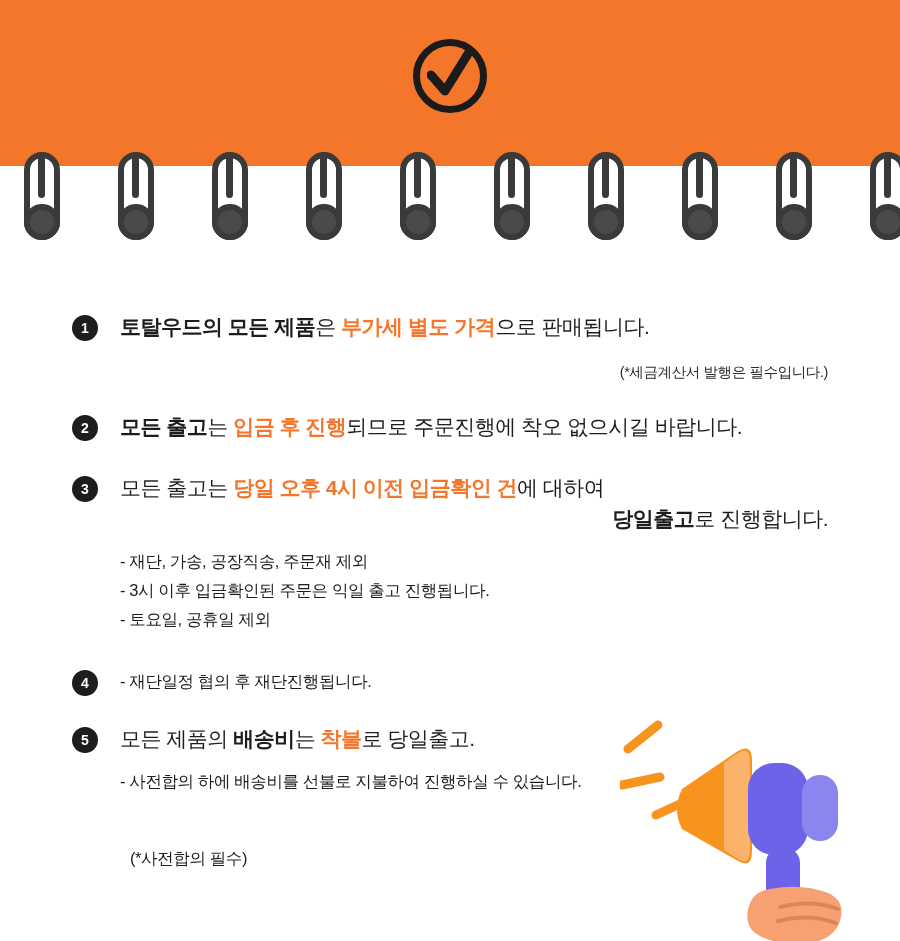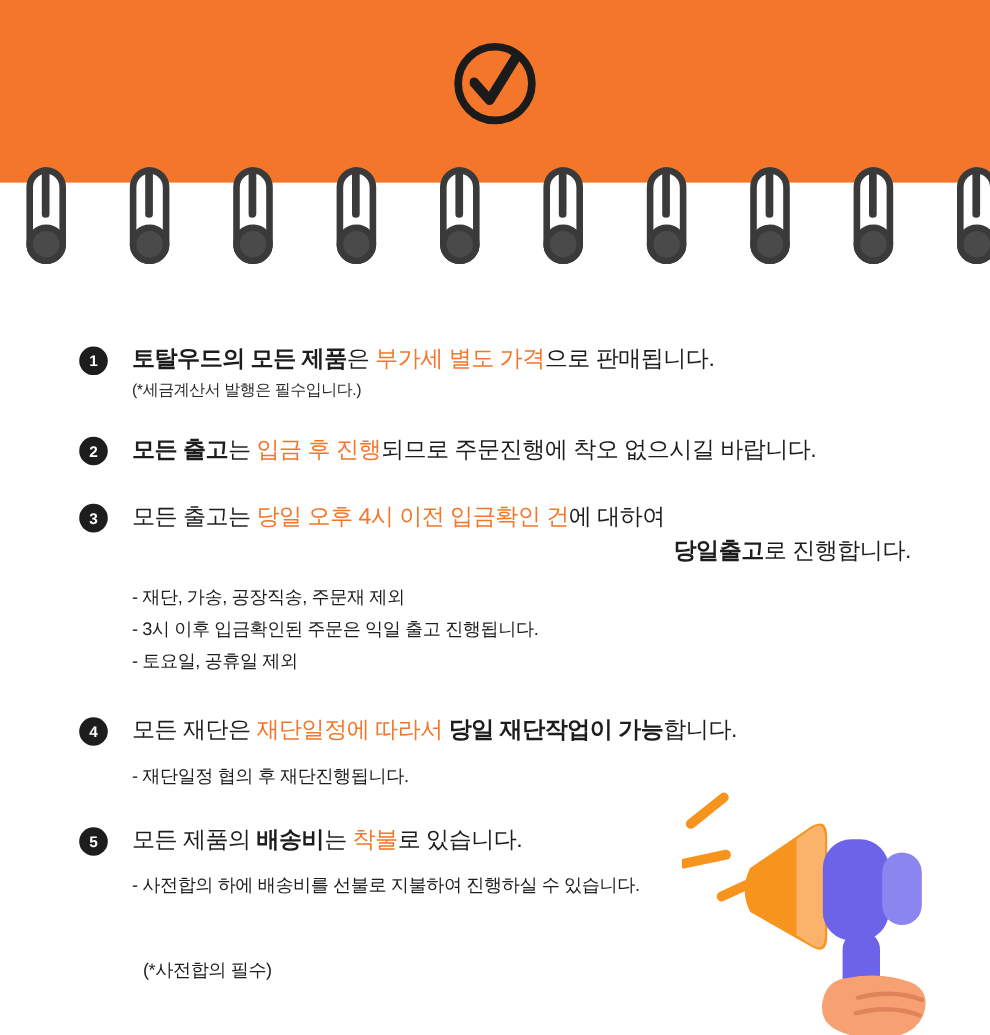--- a/index.html
+++ b/index.html
@@ -131,26 +131,27 @@
     padding-left: 48px;
   }
   .line {
     font-size: 21px;
     line-height: 1.45;
     color: #1d1d1d;
     letter-spacing: -0.5px;
   }
   .line.l2 { margin-top: 1px; text-align: right; }
   .b { font-weight: bold; margin-top: 16px; }
-  .o { color: #F4762A; font-weight: normal; }
+  .o { color: #F4762A; font-weight: bold; }
   .note {
     font-size: 14.5px;
     color: #2b2b2b;
-    margin-top: 3px;
+    margin-top: 21px;
     letter-spacing: -0.4px;
+    text-align: right;
   }
   .sublist {
     margin-top: 12px;
   }
   .sub {
     font-size: 16.5px;
     color: #1d1d1d;
     line-height: 1.75;
     letter-spacing: -0.4px;
   }
@@ -264,31 +265,30 @@
             <div class="sub">- 재단, 가송, 공장직송, 주문재 제외</div>
             <div class="sub">- 3시 이후 입금확인된 주문은 익일 출고 진행됩니다.</div>
             <div class="sub">- 토요일, 공휴일 제외</div>
           </div>
       </div>
     </div>
 
     <div class="item" id="item-4">
       <div class="num">4</div>
       <div class="item-body">
-        <div class="line" id="i4l1"><span>모든 재단은 </span><span class="o">재단일정에 따라서 </span><span class="b">당일 재단작업이 가능</span><span>합니다.</span></div>
         <div class="sublist" id="i4subs">
             <div class="sub">- 재단일정 협의 후 재단진행됩니다.</div>
           </div>
       </div>
     </div>
 
     <div class="item" id="item-5">
       <div class="num">5</div>
       <div class="item-body">
-        <div class="line" id="i5l1"><span>모든 제품의 </span><span class="b">배송비</span><span>는 </span><span class="o">착불</span><span>로 있습니다.</span></div>
+        <div class="line" id="i5l1"><span>모든 제품의 </span><span class="b">배송비</span><span>는 </span><span class="o">착불</span><span>로 당일출고.</span></div>
         <div class="sublist" id="i5subs">
             <div class="sub">- 사전합의 하에 배송비를 선불로 지불하여 진행하실 수 있습니다.</div>
             <div class="sub indent"> (*사전합의 필수)</div>
           </div>
       </div>
     </div>
 
   </div>
 
   <svg class="megaphone" viewBox="0 0 280 230">

